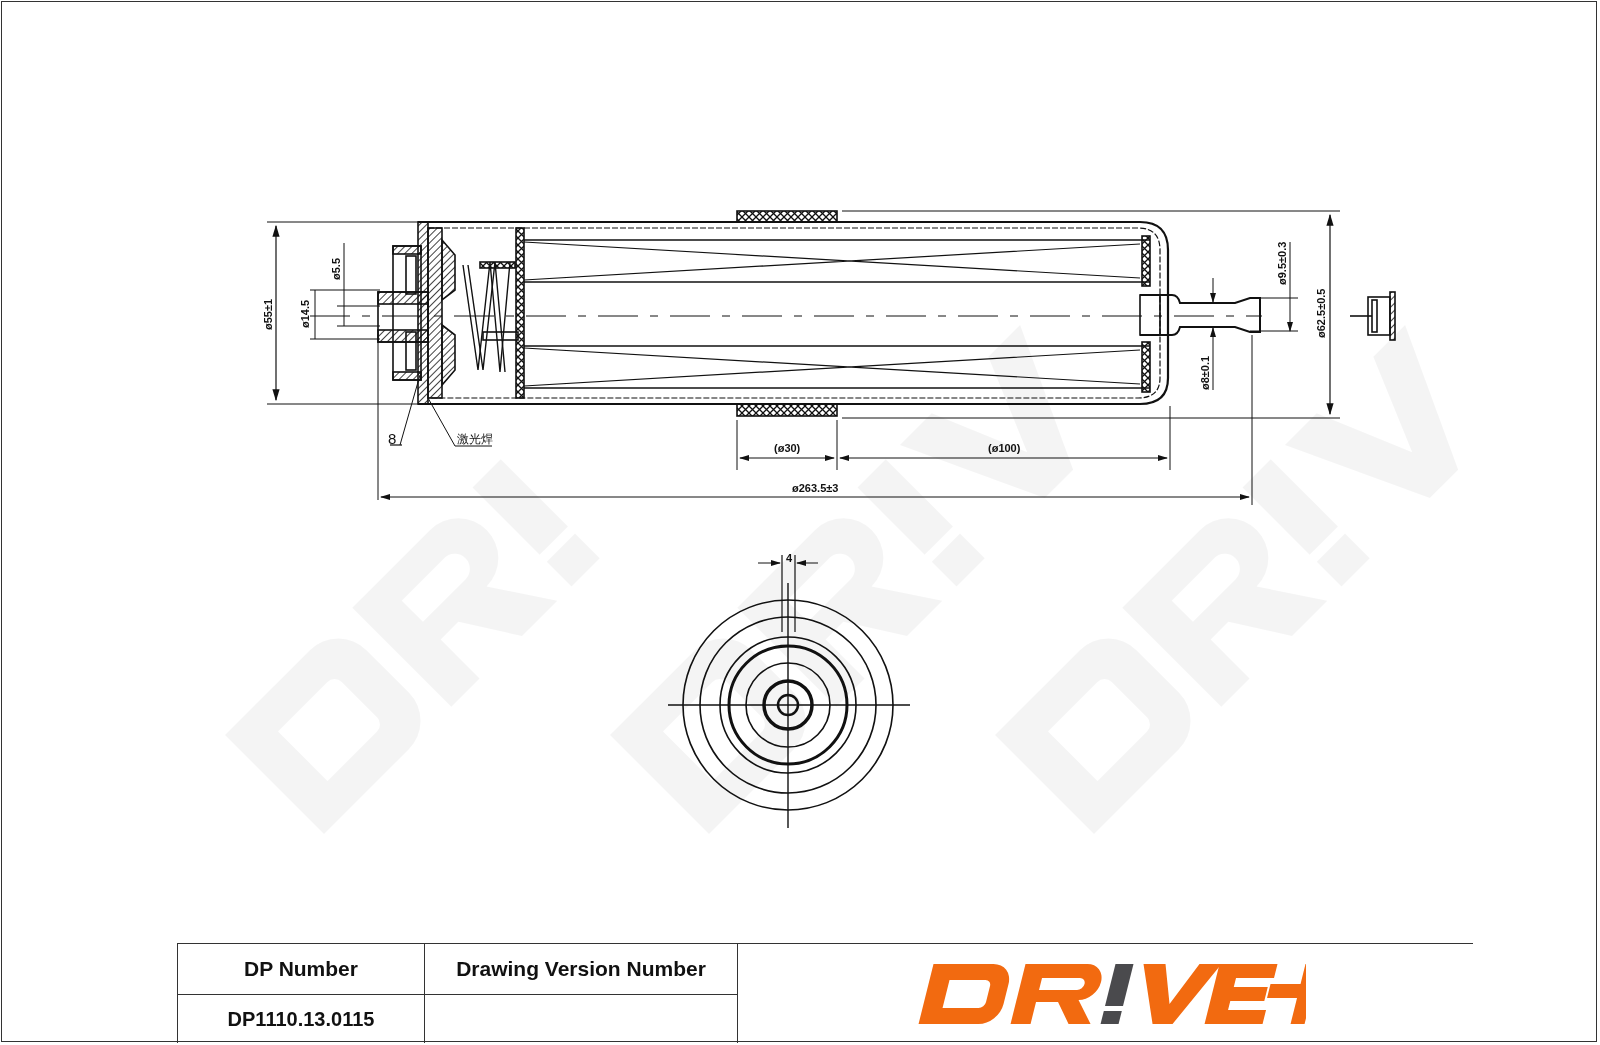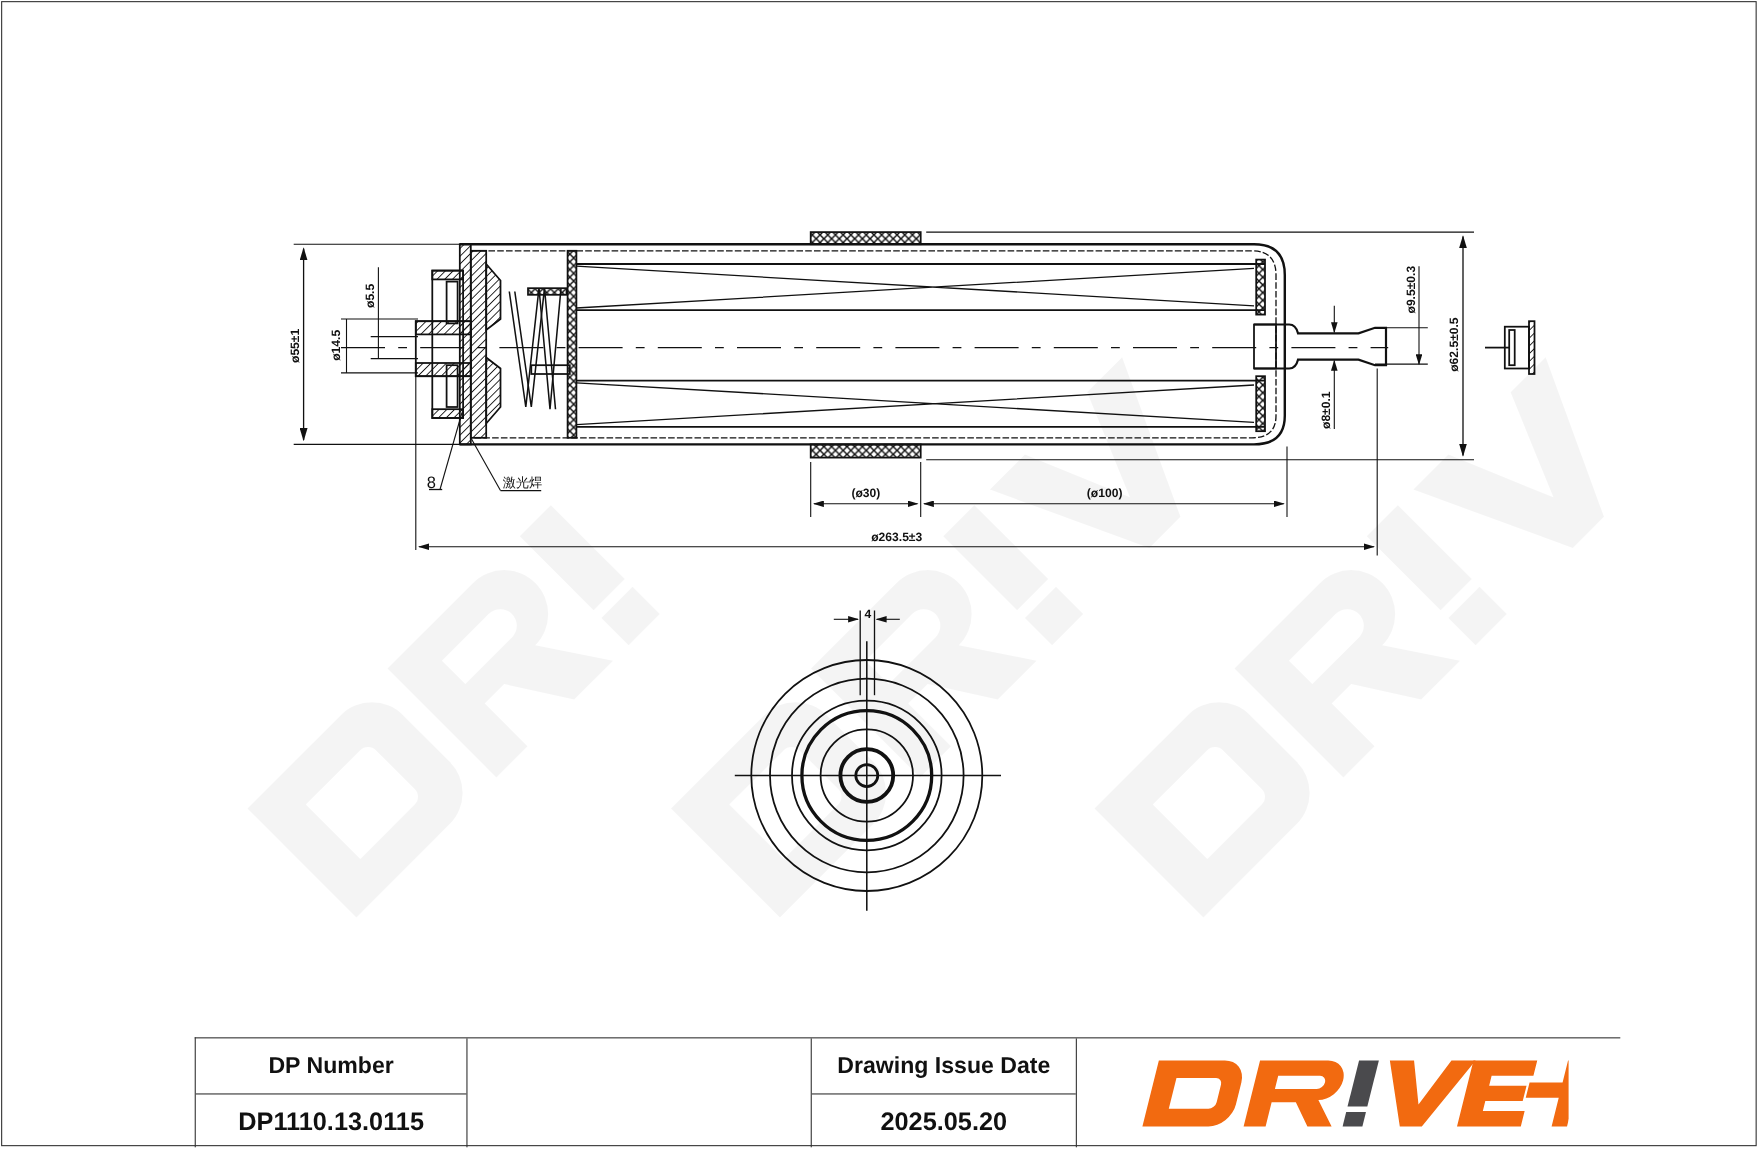--- a/index.html
+++ b/index.html
@@ -3,21 +3,21 @@
 <meta charset="utf-8">
 <style>
   html,body{margin:0;padding:0;background:#fff;}
   body{width:1600px;height:1045px;position:relative;overflow:hidden;font-family:"Liberation Sans",sans-serif;}
   .frame{position:absolute;left:1px;top:1px;width:1596px;height:1041px;border:1.5px solid #333;box-sizing:border-box;}
   svg.drawing{position:absolute;left:0;top:0;}
   .title-block{position:absolute;left:177px;top:943px;width:1296px;height:100px;border:1.5px solid #333;border-right:none;border-bottom:none;box-sizing:border-box;display:flex;text-align:right;}
   .tb-col{border-right:1.5px solid #333;display:flex;flex-direction:column;}
   .tb-head,.tb-val{display:flex;align-items:center;justify-content:center;font-weight:bold;color:#111;}
   .tb-head{height:50px;font-size:21px;border-bottom:1.5px solid #333;}
-  .tb-val{flex:1;font-size:23px;}
+  .tb-val{flex:1;font-size:20px;}
   .tb-logo{flex:1;display:flex;align-items:center;justify-content:center;}
   .wm{fill:#000;opacity:0.045;}
 </style>
 </head>
 <body>
 
 <div class="frame"></div>
 
 <svg class="drawing" width="1600" height="1045" viewBox="0 0 1600 1045">
   <defs>
@@ -173,24 +173,21 @@
     <line x1="818" y1="563" x2="797" y2="563" stroke-width="1" marker-end="url(#arr)"></line>
   </g>
 </svg>
 
 <div class="title-block">
   <div class="tb-col" style="width:246px">
     <div class="tb-head">DP Number</div>
     <div class="tb-val">DP1110.13.0115</div>
   </div>
   <div class="tb-col" style="width:312px">
-  </div>
-  <div class="tb-col" style="width:240px">
-    <div class="tb-head">Drawing Issue Date</div>
-    <div class="tb-val">2025.05.20</div>
+    <div class="tb-head">Drawing Version Number</div>
   </div>
   <div class="tb-logo">
     <svg width="400" height="80" viewBox="0 0 400 80">
       <g transform="skewX(-14)">
         <path fill="#F26A10" d="M30,10 h60 a20,20 0 0 1 20,20 v20 a20,20 0 0 1 -20,20 h-60 z M50,26 v28 h36 a6,6 0 0 0 6,-6 v-16 a6,6 0 0 0 -6,-6 z"></path>
         <path fill="#F26A10" d="M122,10 h62 a18,18 0 0 1 0,36 l18,24 h-22 l-16,-22 h-22 v22 h-20 z M142,24 v12 h38 a6,6 0 0 0 0,-12 z"></path>
         <rect fill="#4A4A4D" x="212" y="10" width="18" height="42"></rect>
         <rect fill="#4A4A4D" x="212" y="57" width="18" height="13"></rect>
         <path fill="#F26A10" d="M240,10 h22 l14,40 l20,-40 h22 l-34,60 h-20 z"></path>
         <path fill="#F26A10" d="M316,10 h58 v14 h-38 v9 h34 v14 h-34 v9 h38 v14 h-58 z"></path>

